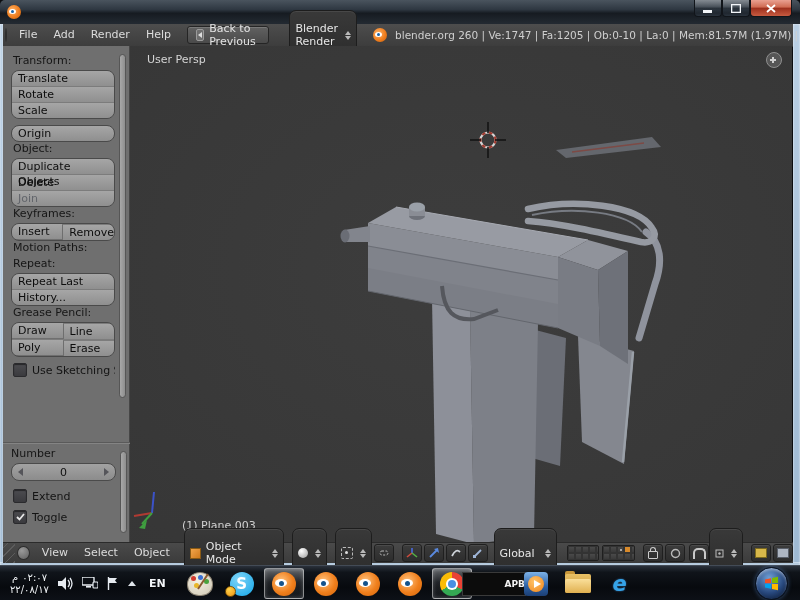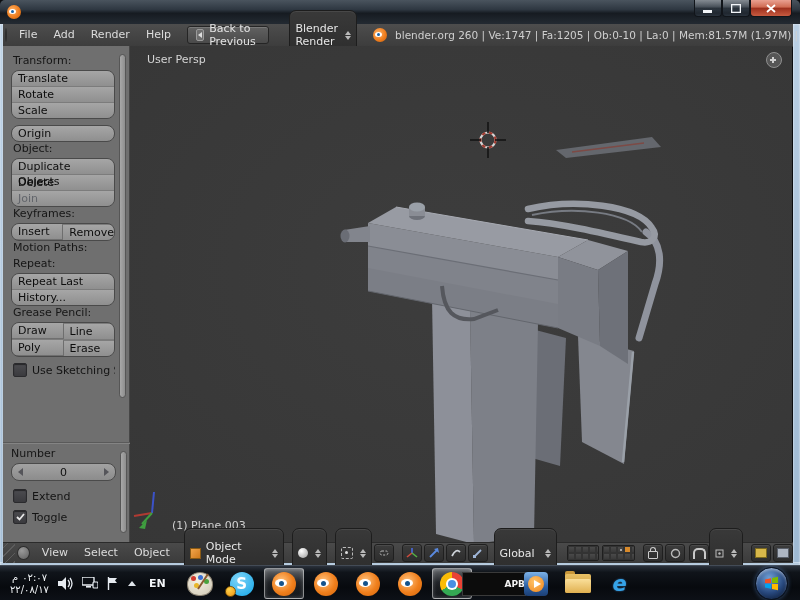--- a/index.html
+++ b/index.html
@@ -67,21 +67,21 @@
     background:linear-gradient(#a2a2a2,#8c8c8c);margin-top:3px;padding:0 6px;}
   .stp-l{width:0;height:0;border-top:4px solid transparent;border-bottom:4px solid transparent;border-right:5px solid #55555a;}
   .stp-r{width:0;height:0;border-top:4px solid transparent;border-bottom:4px solid transparent;border-left:5px solid #55555a;}
   .stp-val{flex:1;text-align:center;color:#101010;}
   .scrollbar{position:absolute;width:7px;border-radius:4px;background:linear-gradient(90deg,#a8a8a8,#8e8e8e);
     border:1px solid #565656;box-sizing:border-box;}
 
   
   #viewport{position:absolute;left:130px;top:46px;width:662px;height:496px;background:#3a3a3a;overflow:hidden;}
   #view-label{position:absolute;left:17px;top:7px;font-size:11px;color:#d4d4d4;}
-  #obj-label{position:absolute;left:42px;top:473px;font-size:11px;color:#d0d0d0;}
+  #obj-label{position:absolute;left:52px;top:473px;font-size:11px;color:#d0d0d0;}
   #plus-btn{position:absolute;right:10px;top:6px;width:14px;height:14px;border-radius:50%;
     border:1px solid #8f8f8f;background:#565656;}
   #plus-btn:before{content:"";position:absolute;left:3px;top:6px;width:6px;height:2px;background:#cfcfcf;}
   #plus-btn:after{content:"";position:absolute;left:5px;top:4px;width:2px;height:6px;background:#cfcfcf;}
 
   
   #vpheader{position:absolute;left:3px;top:542px;width:790px;height:20px;
     background:linear-gradient(#4a4a4a,#3b3b3b);border-top:1px solid #2b2b2b;
     display:flex;align-items:center;color:#dcdcdc;font-size:11px;}
   .ibtn{height:16px;min-width:18px;border:1px solid #1f1f1f;border-radius:3px;margin-left:2px;

